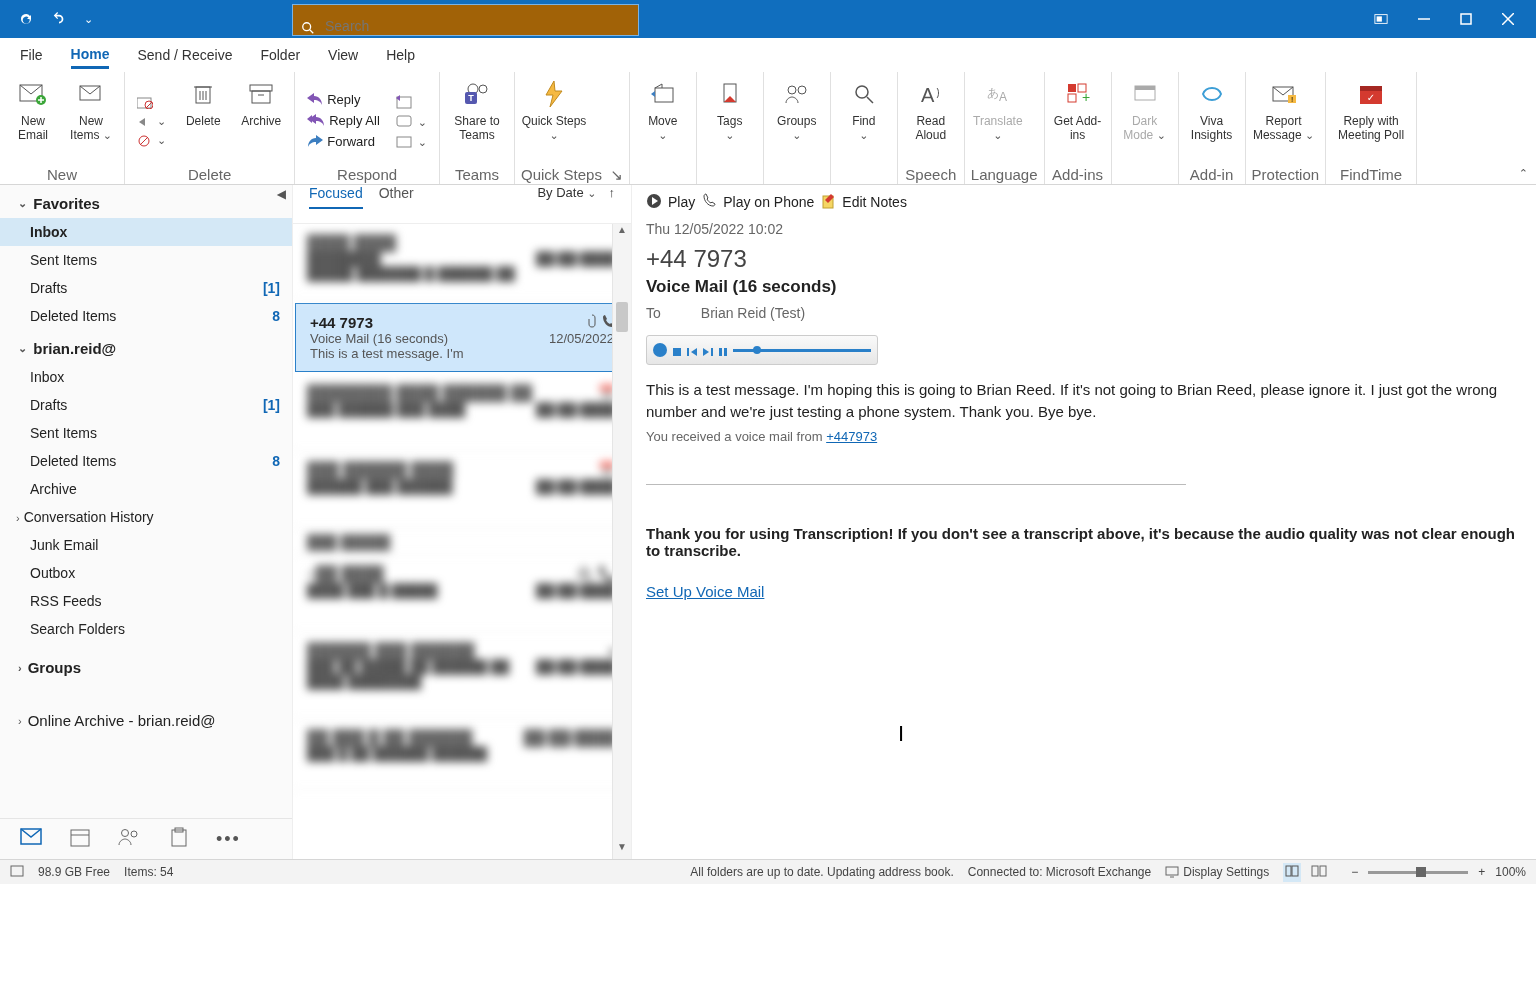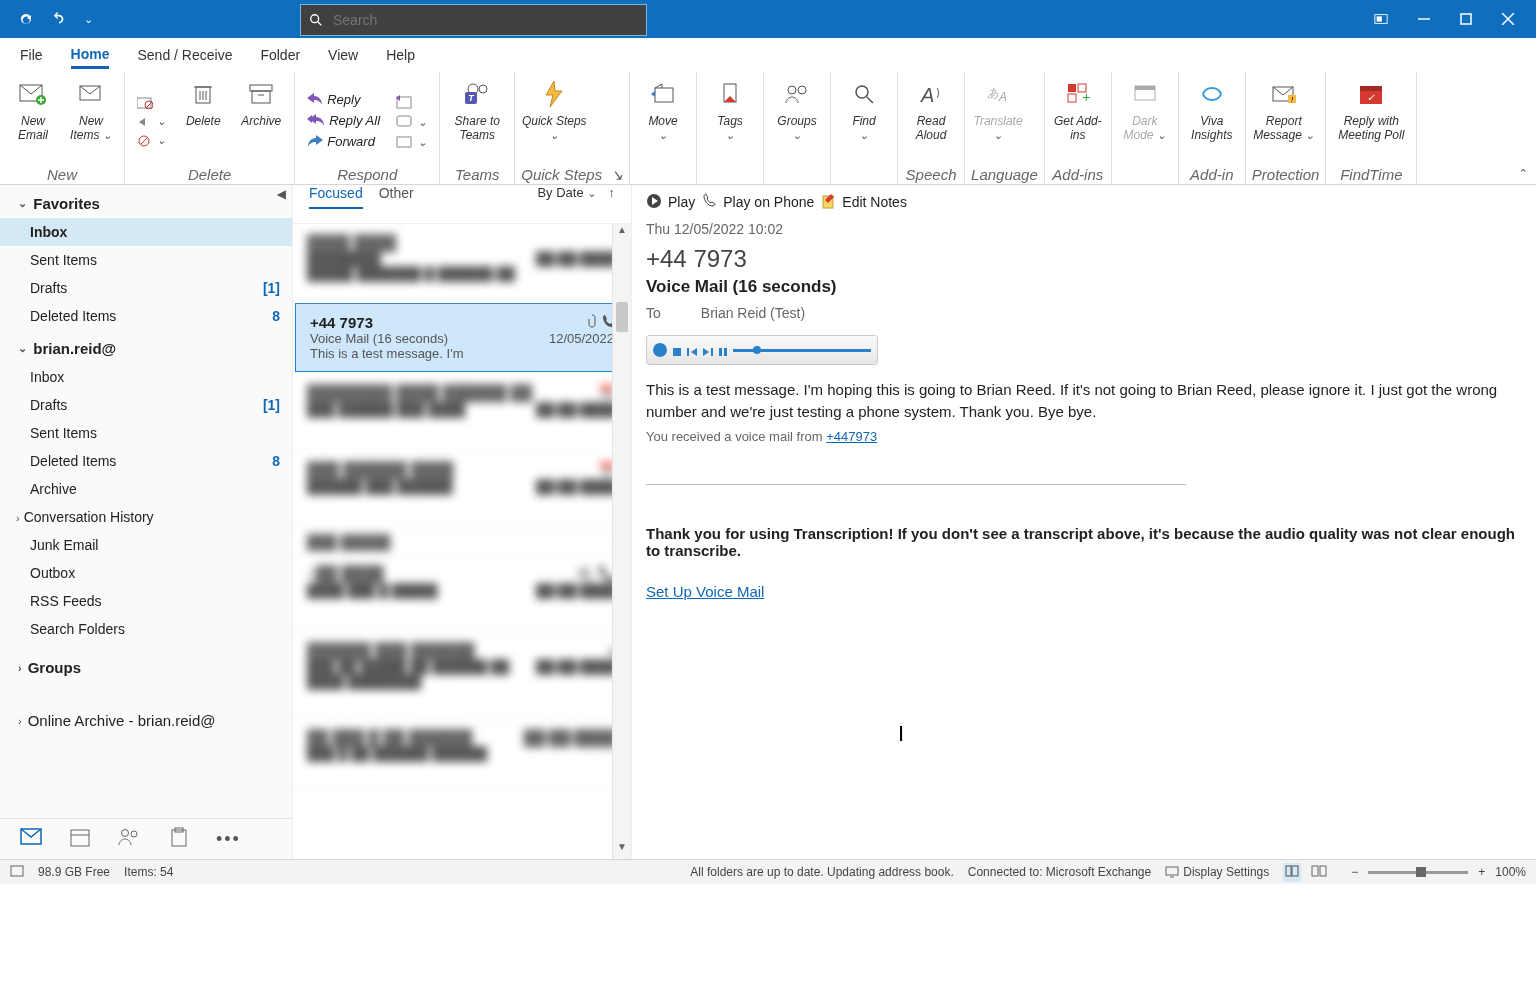--- a/index.html
+++ b/index.html
@@ -25,28 +25,28 @@
 }
 .titlebar .tb-left {
   display: flex;
   align-items: center;
   gap: 18px;
   padding-left: 18px;
 }
 .titlebar svg { display: block; }
 .searchbox {
   position: absolute;
-  left: 300px;
+  left: 292px;
   top: 4px;
   width: 345px;
   height: 30px;
-  background: #404040;
+  background: #a16207;
   border: 1px solid #7ab3e4;
   display: flex;
-  align-items: center;
+  align-items: flex-end;
   color: #d5e8f7;
 }
 .searchbox input {
   background: transparent;
   border: none;
   outline: none;
   color: #e9f2fb;
   font-size: 14px;
   width: 260px;
 }
@@ -82,21 +82,20 @@
 .ribbon {
   height: 112px;
   display: flex;
   border-bottom: 1px solid #d6d6d6;
 }
 .rgroup {
   display: flex;
   flex-direction: column;
   border-right: 1px solid #e0e0e0;
   padding: 2px 6px;
-  font-style: italic;
 }
 .rgroup .rbuttons {
   flex: 1;
   display: flex;
   align-items: stretch;
   gap: 4px;
 }
 .rgroup .rlabel {
   height: 16px;
   font-size: 15px;

